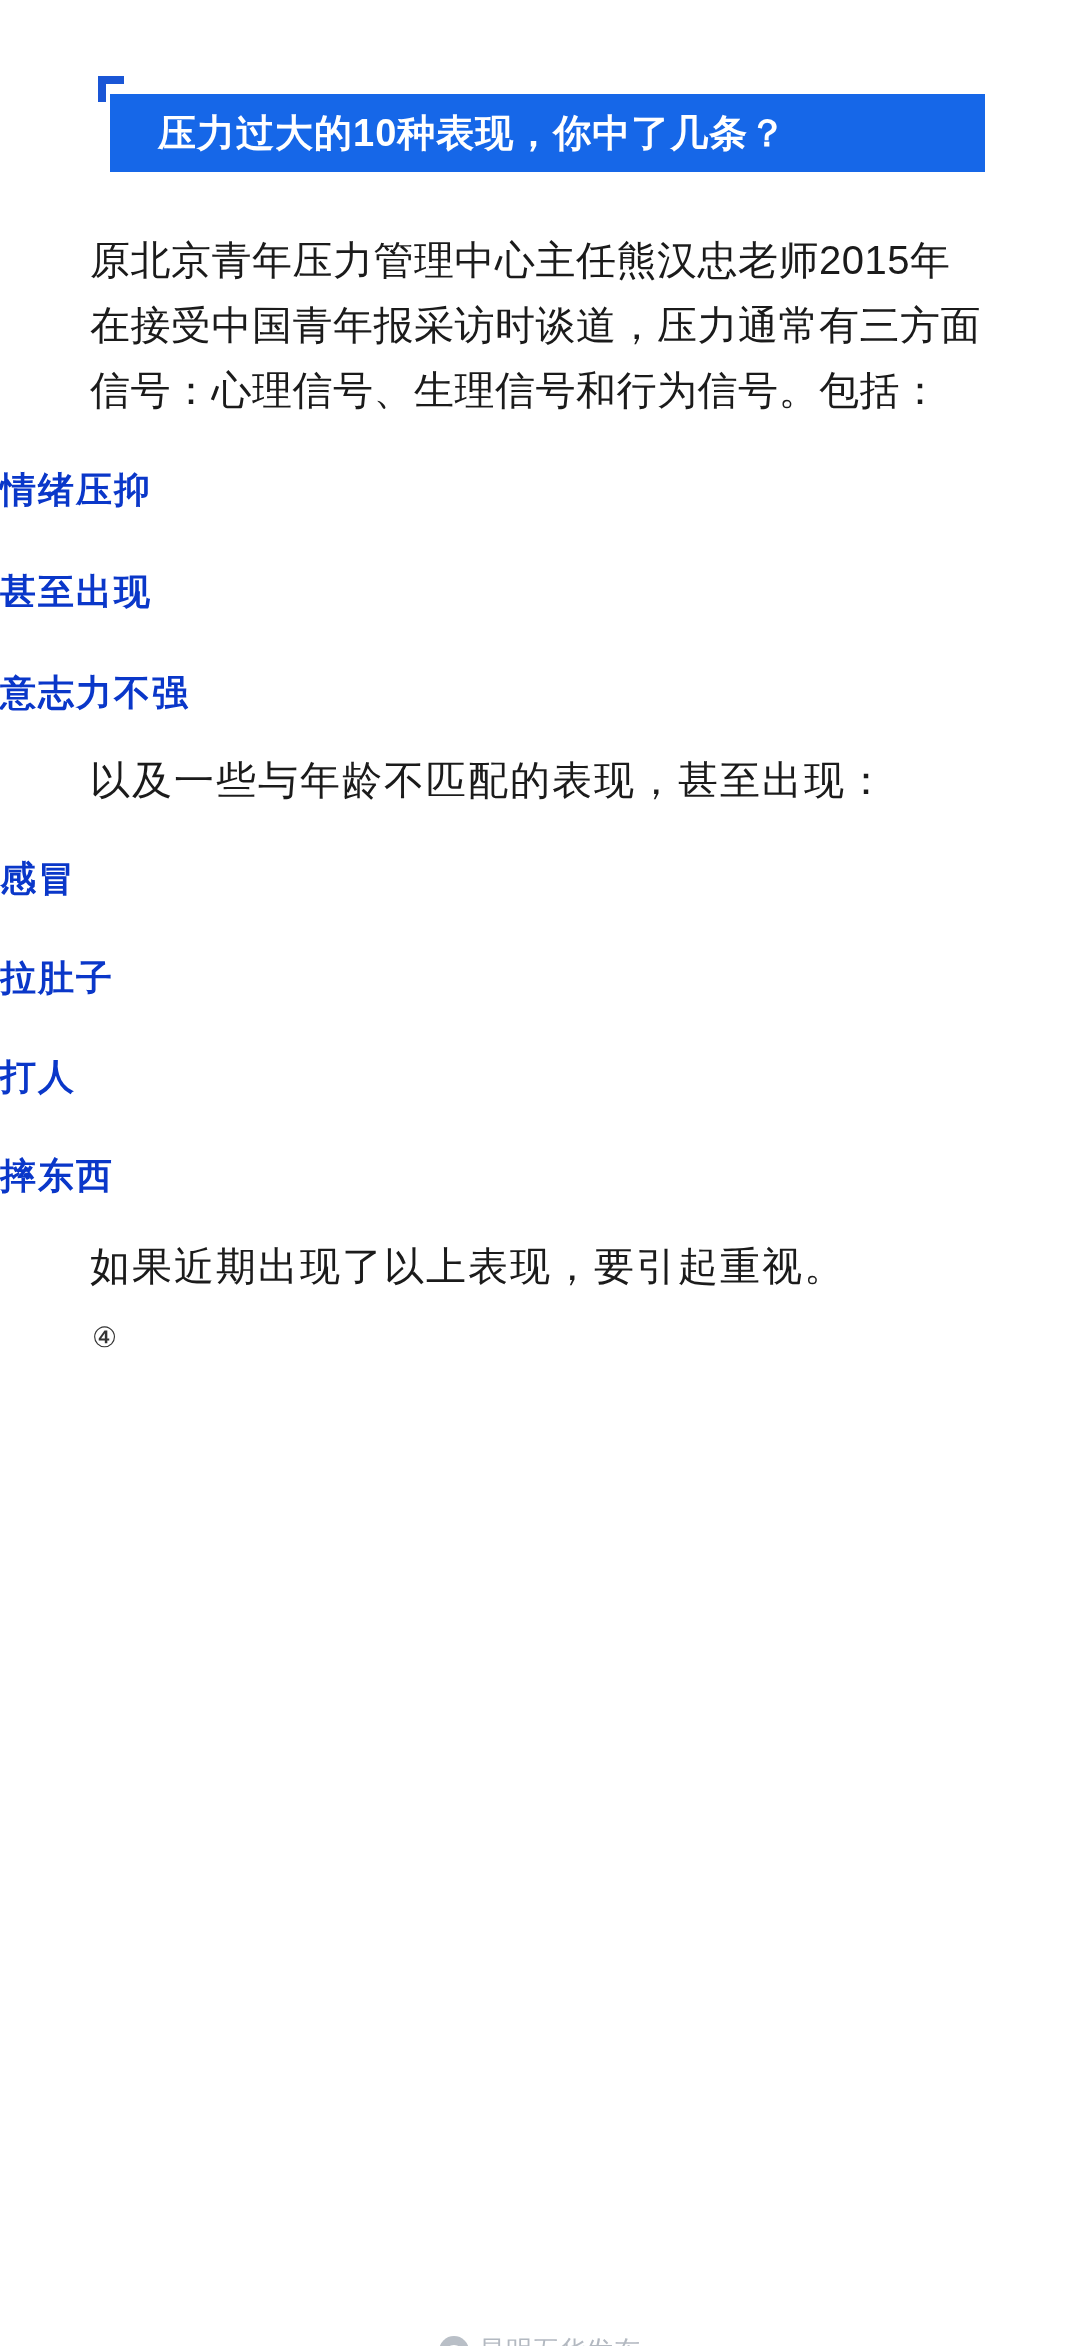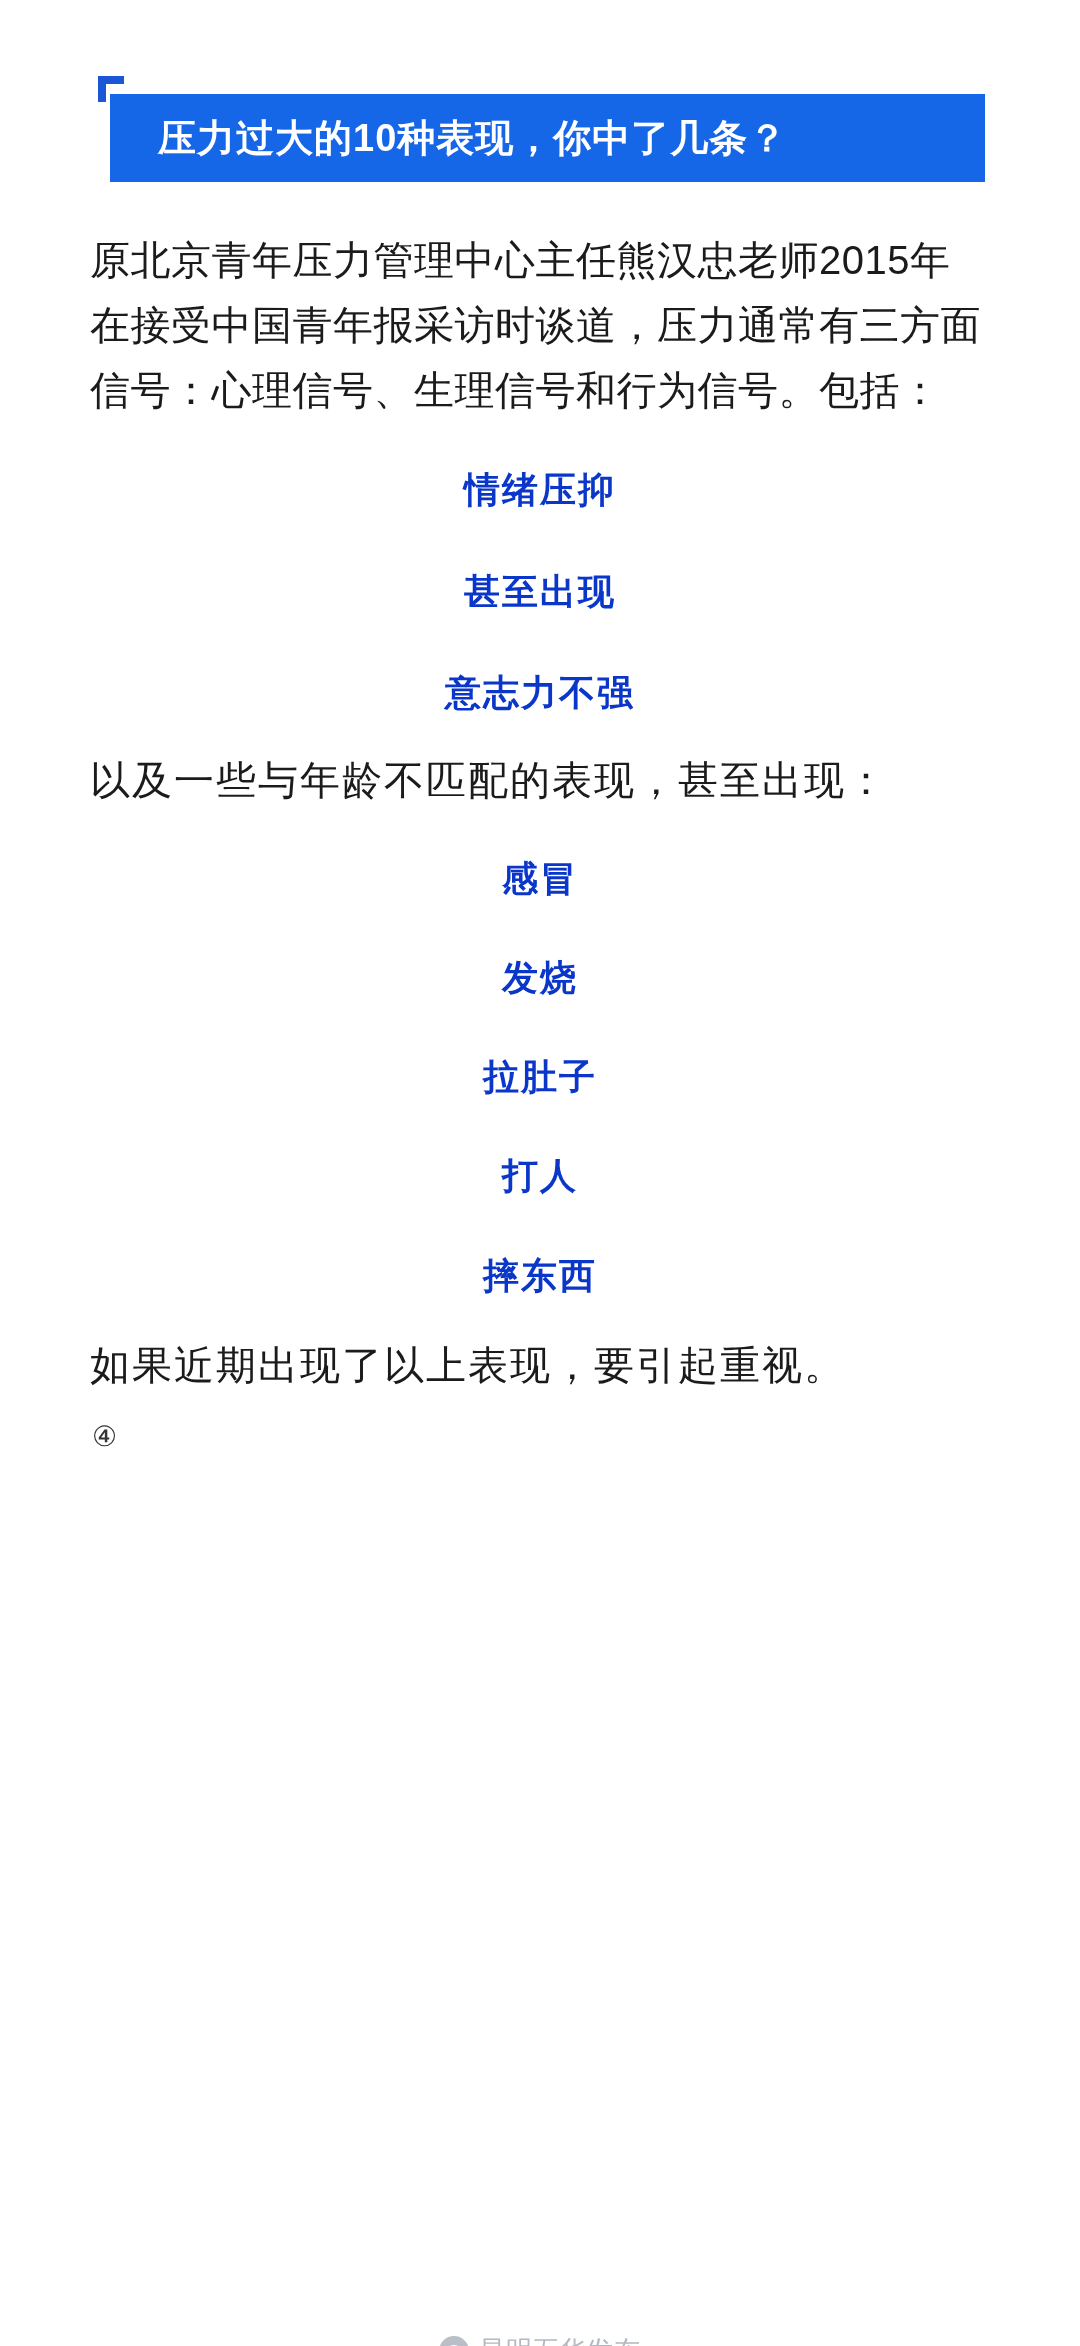--- a/index.html
+++ b/index.html
@@ -39,21 +39,21 @@
     height: 26px;
     border-left: 8px solid #1a56d6;
     border-top: 8px solid #1a56d6;
     box-sizing: border-box;
   }
   .title-bar {
     position: absolute;
     left: 110px;
     top: 54px;
     width: 875px;
-    height: 88px;
+    height: 78px;
     background: #1667e8;
     display: flex;
     align-items: center;
   }
   .title-text {
     color: #ffffff;
     font-size: 38px;
     font-weight: bold;
     letter-spacing: 1px;
     padding-left: 48px;
@@ -91,21 +91,21 @@
     padding: 0;
     list-style: none;
   }
   .hl-list.group1 {
     margin-top: 46px;
   }
   .hl-list.group2 {
     margin-top: 44px;
   }
   .hl-item {
-    text-align: center;
+    text-align: left;
     color: #0a37c9;
     font-size: 36px;
     font-weight: bold;
     letter-spacing: 2px;
     padding: 0;
     margin: 0 0 56px 0;
     line-height: 1.2;
   }
   .hl-list.group1 .hl-item { margin-bottom: 58px; }
   .hl-list.group1 .hl-item:last-child { margin-bottom: 20px; }
@@ -171,21 +171,20 @@
   <ul class="hl-list group1">
     <li class="hl-item">情绪压抑</li>
     <li class="hl-item">甚至出现</li>
     <li class="hl-item">意志力不强</li>
   </ul>
 
   <p class="para p2">以及一些与年龄不匹配的表现，甚至出现：</p>
 
   <ul class="hl-list group2">
     <li class="hl-item">感冒</li>
-    <li class="hl-item">发烧</li>
     <li class="hl-item">拉肚子</li>
     <li class="hl-item">打人</li>
     <li class="hl-item">摔东西</li>
   </ul>
 
   <p class="para p3">如果近期出现了以上表现，要引起重视。</p>
 
   <div class="page-number">④</div>
 
   <div class="watermark">

